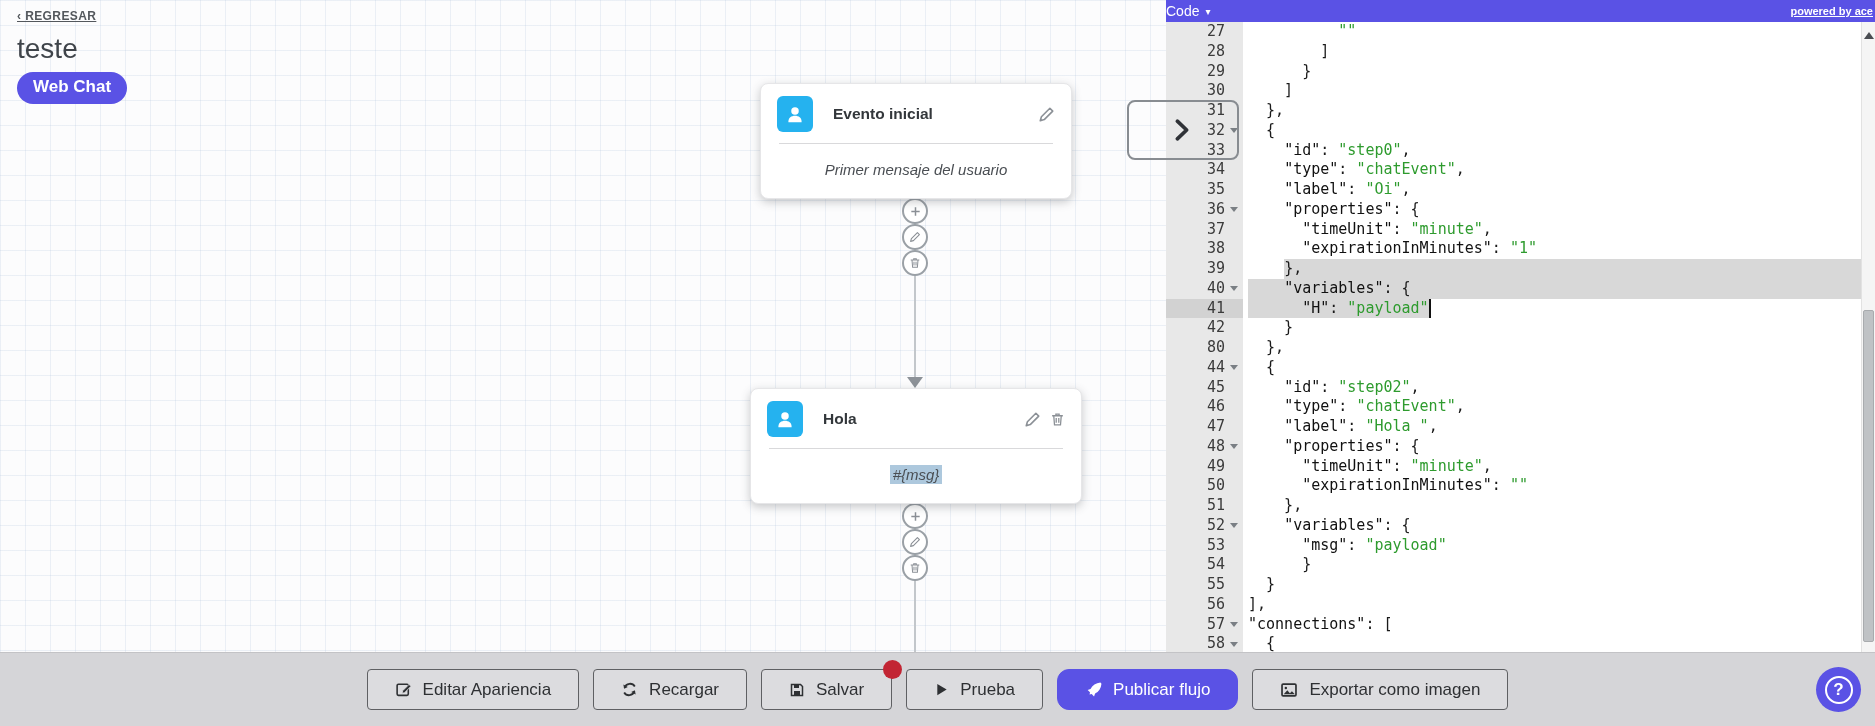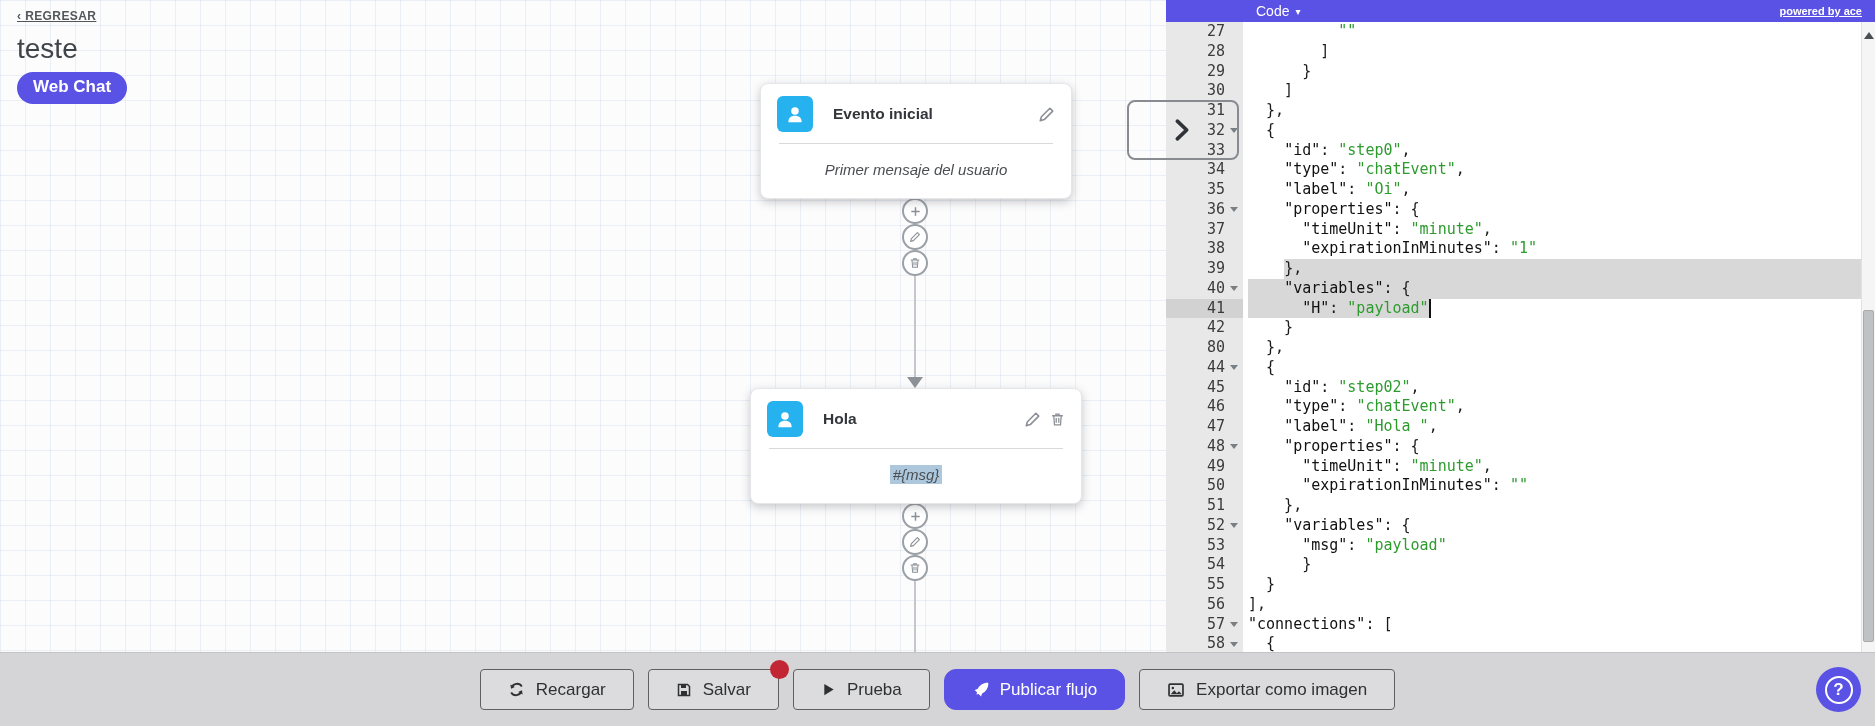--- a/index.html
+++ b/index.html
@@ -28,23 +28,23 @@
   .msg-highlight { background:#adc8dd; padding:1px 3px; }
 
   
   .vline { position:absolute; width:2px; background:#c3c7cb; z-index:1; }
   .conn-circle { position:absolute; width:26px; height:26px; border-radius:50%; background:#fff; border:2px solid #9aa0a6; z-index:2; display:flex; align-items:center; justify-content:center; color:#8b9096; cursor:pointer; }
   .arrowhead { position:absolute; width:0; height:0; border:8px solid transparent; border-top:11px solid #8d9298; border-bottom:none; z-index:2; }
 
   
   .code-panel { position:absolute; left:1166px; top:0; width:709px; height:654px; background:#fff; z-index:2; }
   .code-header { position:absolute; left:0; top:0; width:100%; height:22px; background:#5a52e5; display:flex; align-items:center; z-index:4; }
-  .code-title { margin-left:90px; color:#fff; font-size:14px; display:flex; align-items:center; gap:6px; cursor:pointer; }
+  .code-title { color:#fff; font-size:14px; display:flex; align-items:center; gap:6px; cursor:pointer; }
   .code-caret { font-size:10px; }
-  .powered { margin-left:auto; margin-right:13px; color:#fff; font-size:11px; font-weight:bold; text-decoration:underline; cursor:pointer; }
+  .powered { margin-left:auto; margin-right:2px; color:#fff; font-size:11px; font-weight:bold; text-decoration:underline; cursor:pointer; }
   .code-body { position:absolute; left:0; top:22px; right:14px; bottom:0; overflow:hidden; background:#fff; font-family:"DejaVu Sans Mono",monospace; font-size:15px; }
   .code-line { display:flex; height:19.75px; line-height:19.75px; align-items:stretch; }
   .gutter-cell { flex:0 0 77px; display:flex; justify-content:flex-end; align-items:center; background:#e8e8e8; color:#3b3b3b; }
   .gutter-cell.active { background:#d2d2d2; }
   .ln { text-align:right; }
   .foldcol { width:18px; display:flex; align-items:center; justify-content:center; }
   .fold-tri { width:0; height:0; border:4px solid transparent; border-top:5px solid #7a7f84; margin-top:4px; cursor:pointer; }
   .code-text { flex:1; display:flex; align-items:stretch; white-space:pre; padding-left:5px; color:#1a1a1a; }
   .code-text span { flex:0 0 auto; }
   .tk-k { color:#111; }
@@ -426,20 +426,27 @@
 
   <div class="collapse-handle">
     <svg width="26" height="26" viewBox="0 0 28 28">
         <path d="M9 4.5l10 9.5-10 9.5" fill="none" stroke="#2f3237" stroke-width="4" stroke-linecap="round" stroke-linejoin="round"></path>
       </svg>
   </div>
 
   <div class="toolbar">
     <button class="tb-btn">
       <svg width="17" height="17" viewBox="0 0 16 16">
+          <rect x="2" y="3" width="10.5" height="10.5" rx="1.2" fill="none" stroke="currentColor" stroke-width="1.5"></rect>
+          <path d="M7.2 9.2l6-6 1.8 1.8-6 6-2.3.5.5-2.3z" fill="currentColor" stroke="#dcdcdf" stroke-width=".8"></path>
+        </svg>
+      <span>Editar Apariencia</span>
+    </button>
+    <button class="tb-btn">
+      <svg width="17" height="17" viewBox="0 0 16 16">
           <path d="M13 5.2A5.3 5.3 0 0 0 3.4 6.3" fill="none" stroke="currentColor" stroke-width="1.7"></path>
           <path d="M2.2 3.4l.8 4 3.4-1.8z" fill="currentColor"></path>
           <path d="M3 10.8a5.3 5.3 0 0 0 9.6-1.1" fill="none" stroke="currentColor" stroke-width="1.7"></path>
           <path d="M13.8 12.6l-.8-4-3.4 1.8z" fill="currentColor"></path>
         </svg>
       <span>Recargar</span>
     </button>
     <button class="tb-btn">
       <svg width="16" height="16" viewBox="0 0 16 16">
           <path d="M2.5 2.5h9l2 2v9h-11v-11z" fill="none" stroke="currentColor" stroke-width="1.5"></path>

